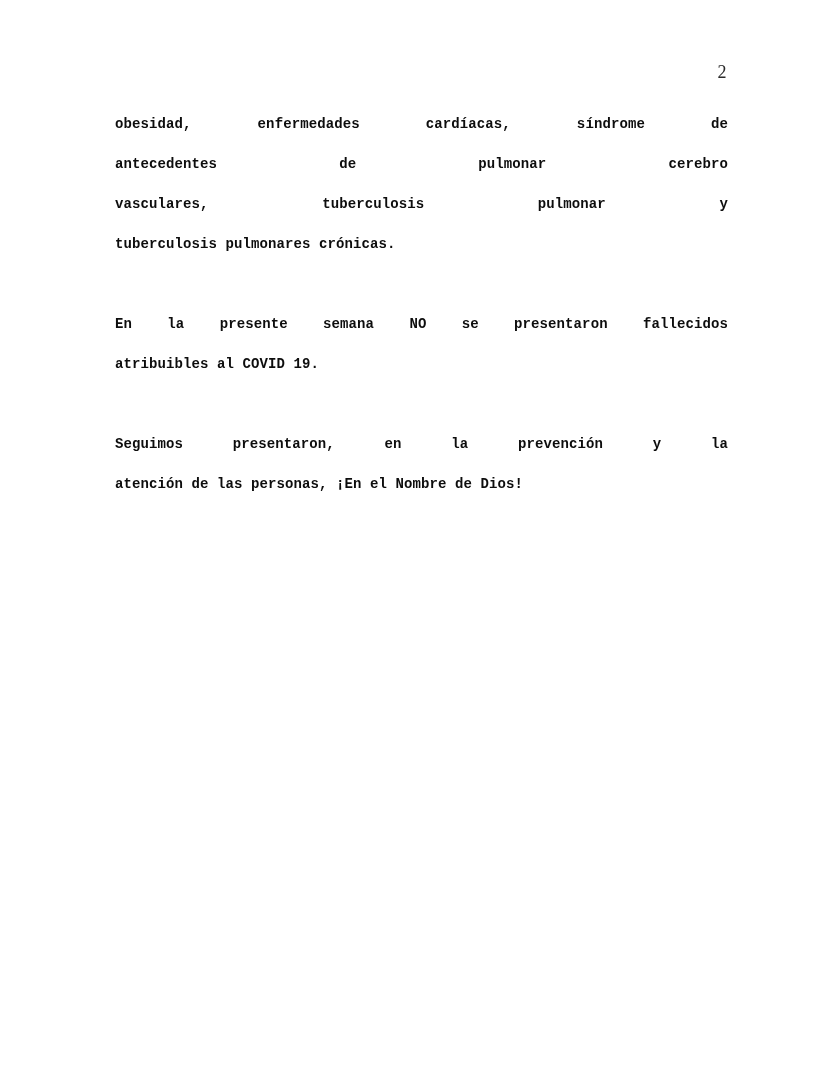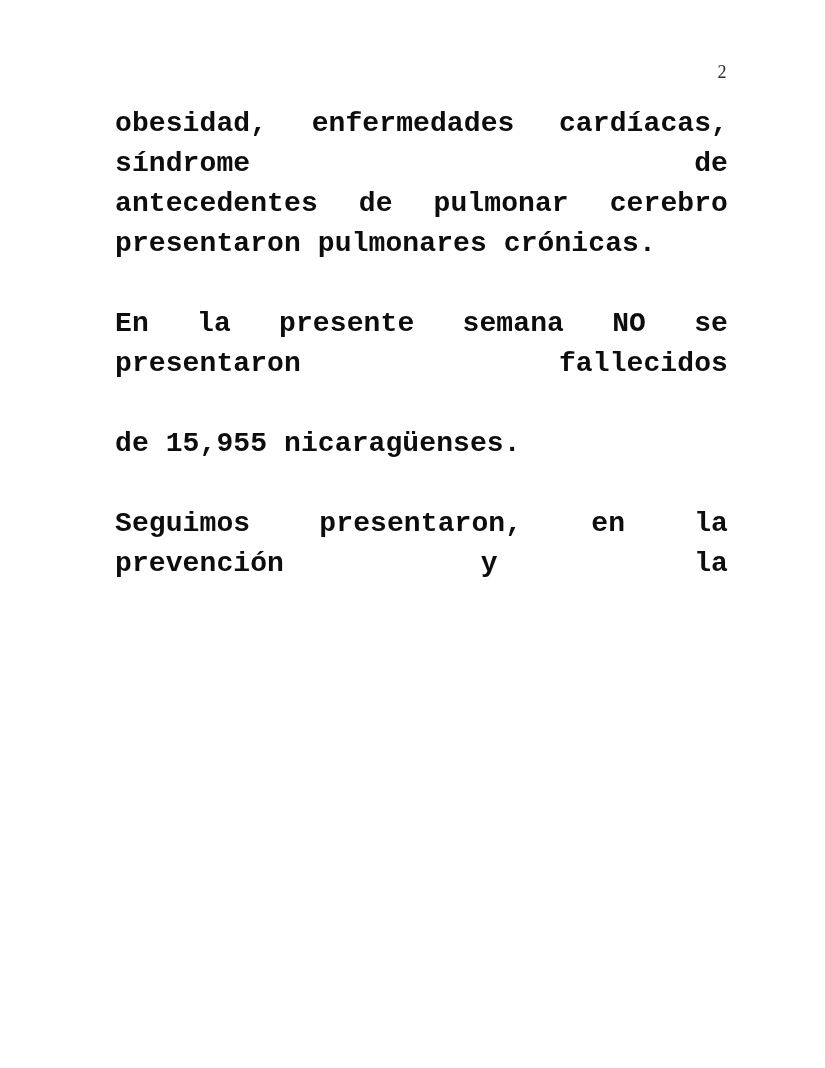--- a/index.html
+++ b/index.html
@@ -29,21 +29,21 @@
     position: absolute;
     top: 104px;
     left: 115px;
     width: 613px;
     color: #0d0d0d;
   }
   .paragraph {
     margin: 0 0 40px 0;
   }
   .line {
-    font-size: 28px;
+    font-size: 14px;
     font-weight: bold;
     line-height: 40px;
     white-space: normal;
     text-align: justify;
     text-align-last: justify;
     text-justify: inter-word;
     letter-spacing: 0.1px;
   }
   .line.last {
     text-align-last: left;
@@ -54,29 +54,31 @@
 
 <div class="page">
 
   <div class="page-number">2</div>
 
   <div class="content">
 
     <div class="paragraph">
       <div class="line">obesidad, enfermedades cardíacas, síndrome de</div>
       <div class="line">antecedentes de pulmonar cerebro</div>
-      <div class="line last">presentaron pulmonares crónicas.</div>
+      <div class="line">vasculares, tuberculosis pulmonar y</div>
+      <div class="line last">tuberculosis pulmonares crónicas.</div>
     </div>
 
     <div class="paragraph">
       <div class="line">En la presente semana NO se presentaron fallecidos</div>
+      <div class="line last">atribuibles al COVID 19.</div>
     </div>
 
     <div class="paragraph">
-      <div class="line last">de 15,955 nicaragüenses.</div>
     </div>
 
     <div class="paragraph">
       <div class="line">Seguimos presentaron, en la prevención y la</div>
+      <div class="line last">atención de las personas, ¡En el Nombre de Dios!</div>
     </div>
 
   </div>
 </div>
 
 </body></html>

